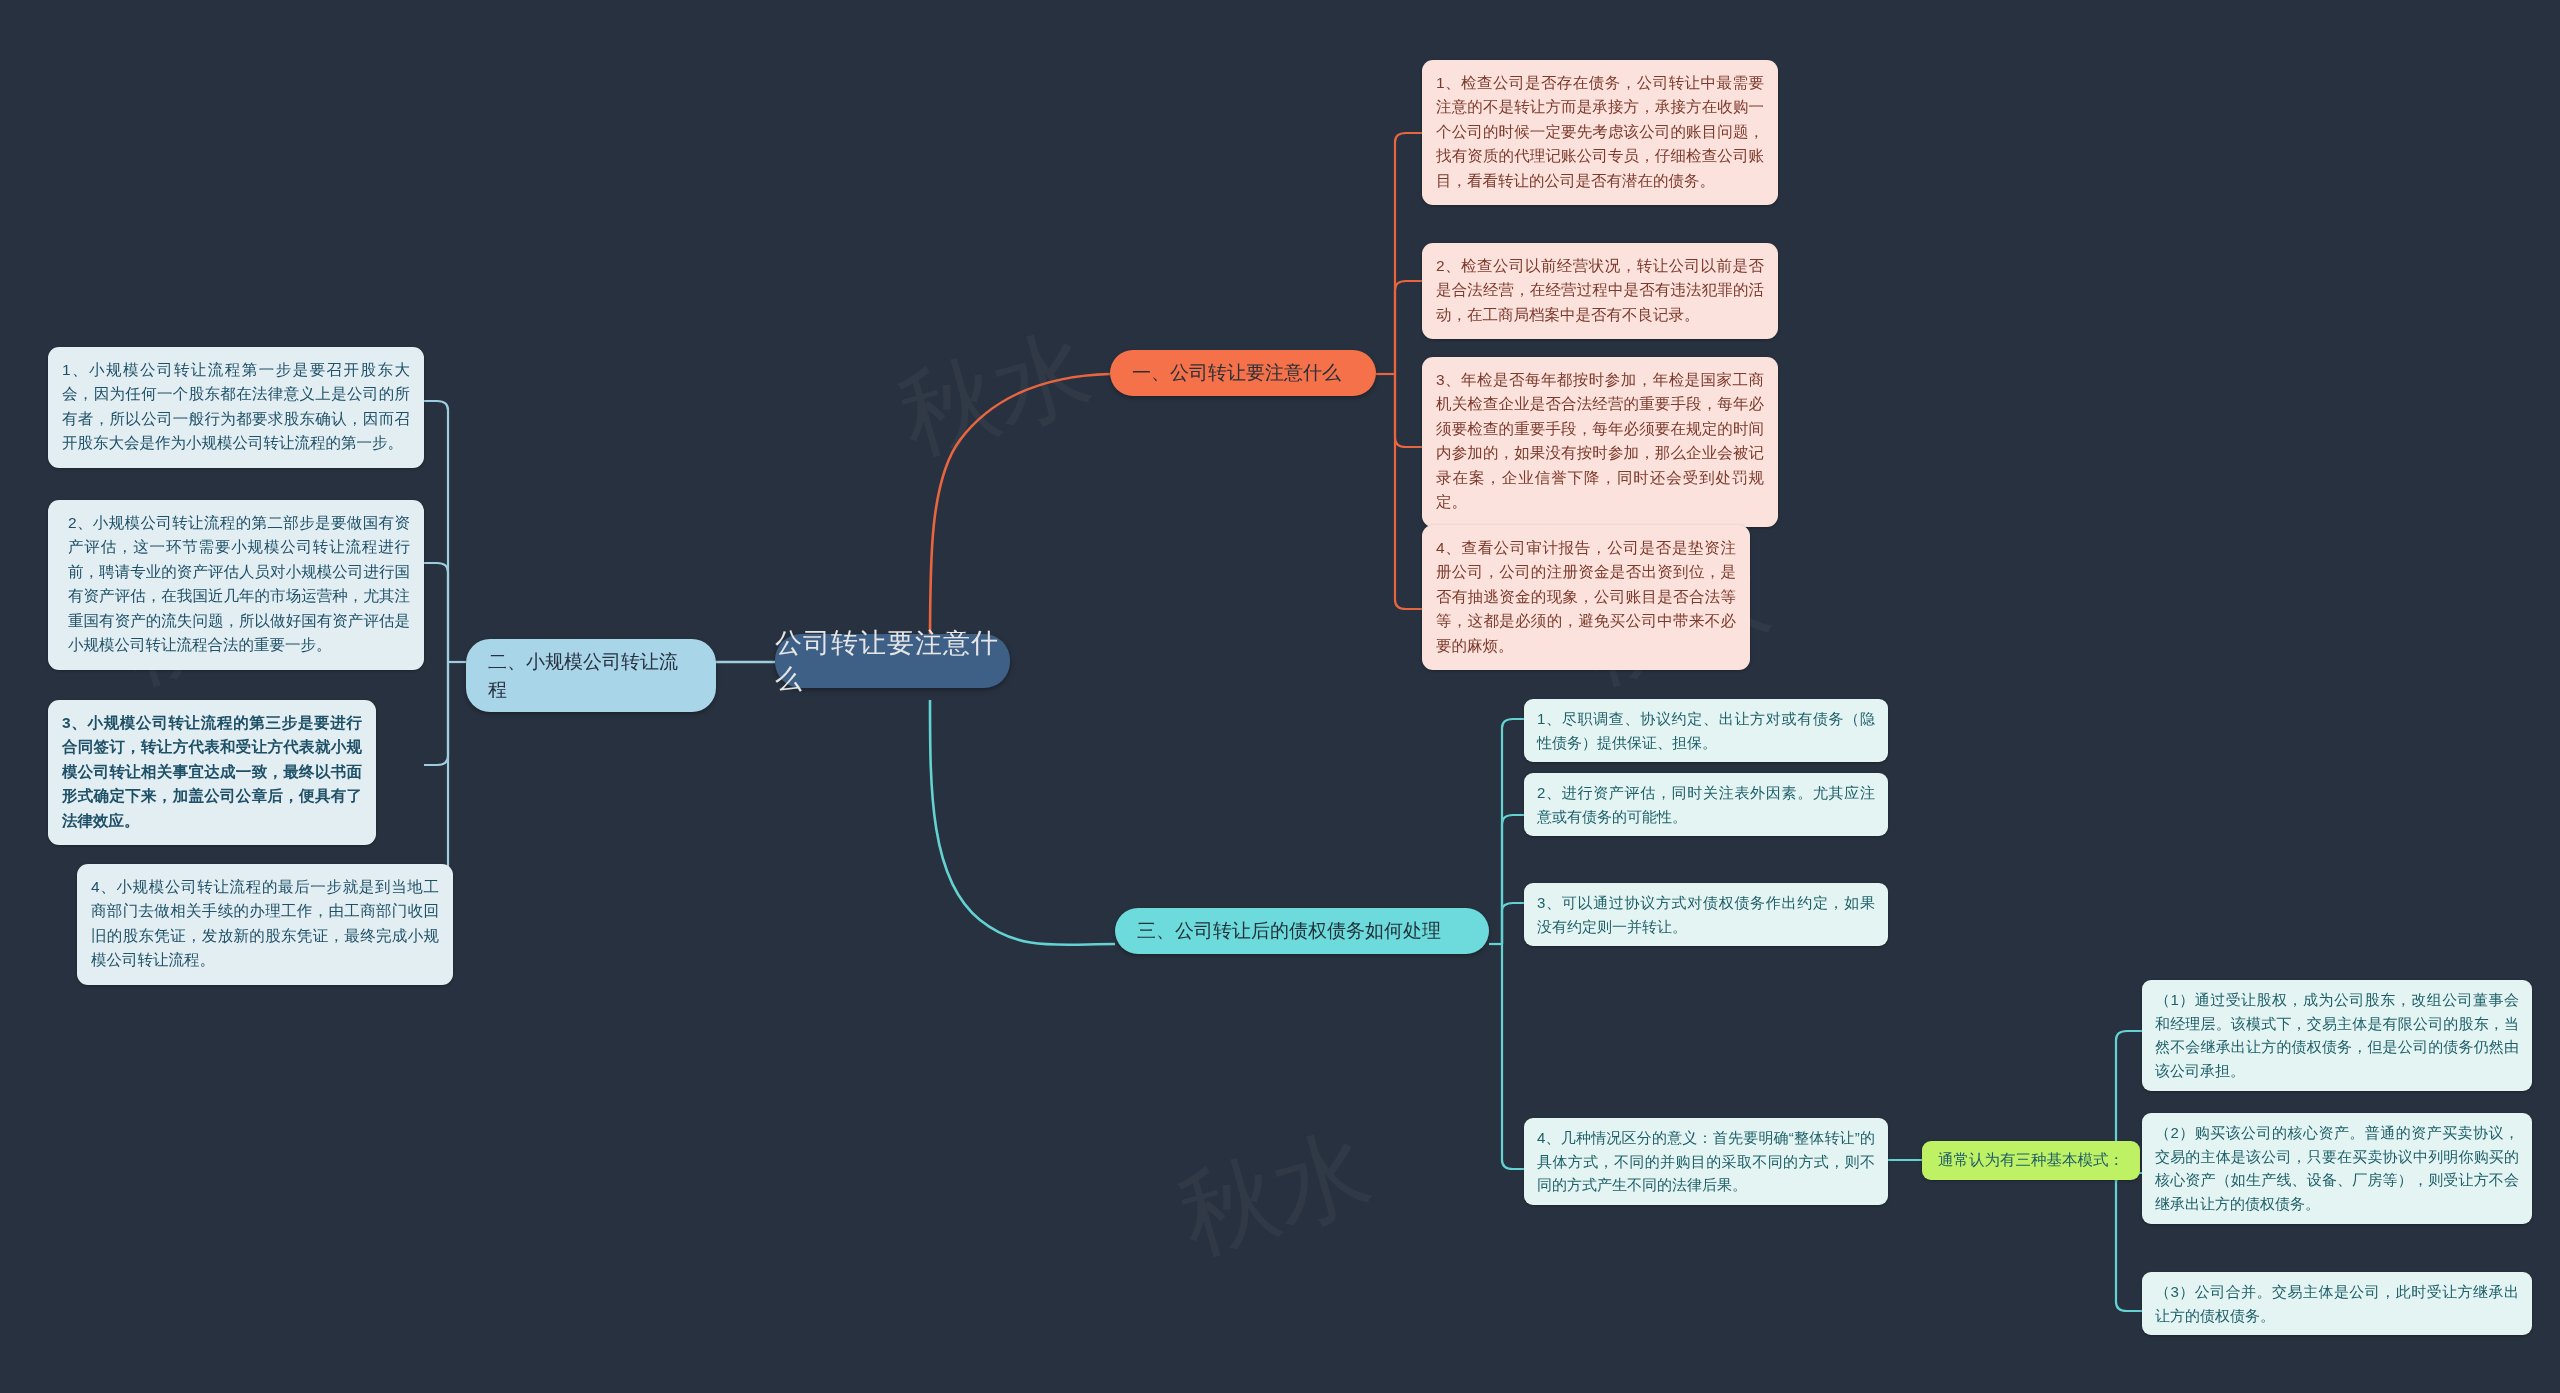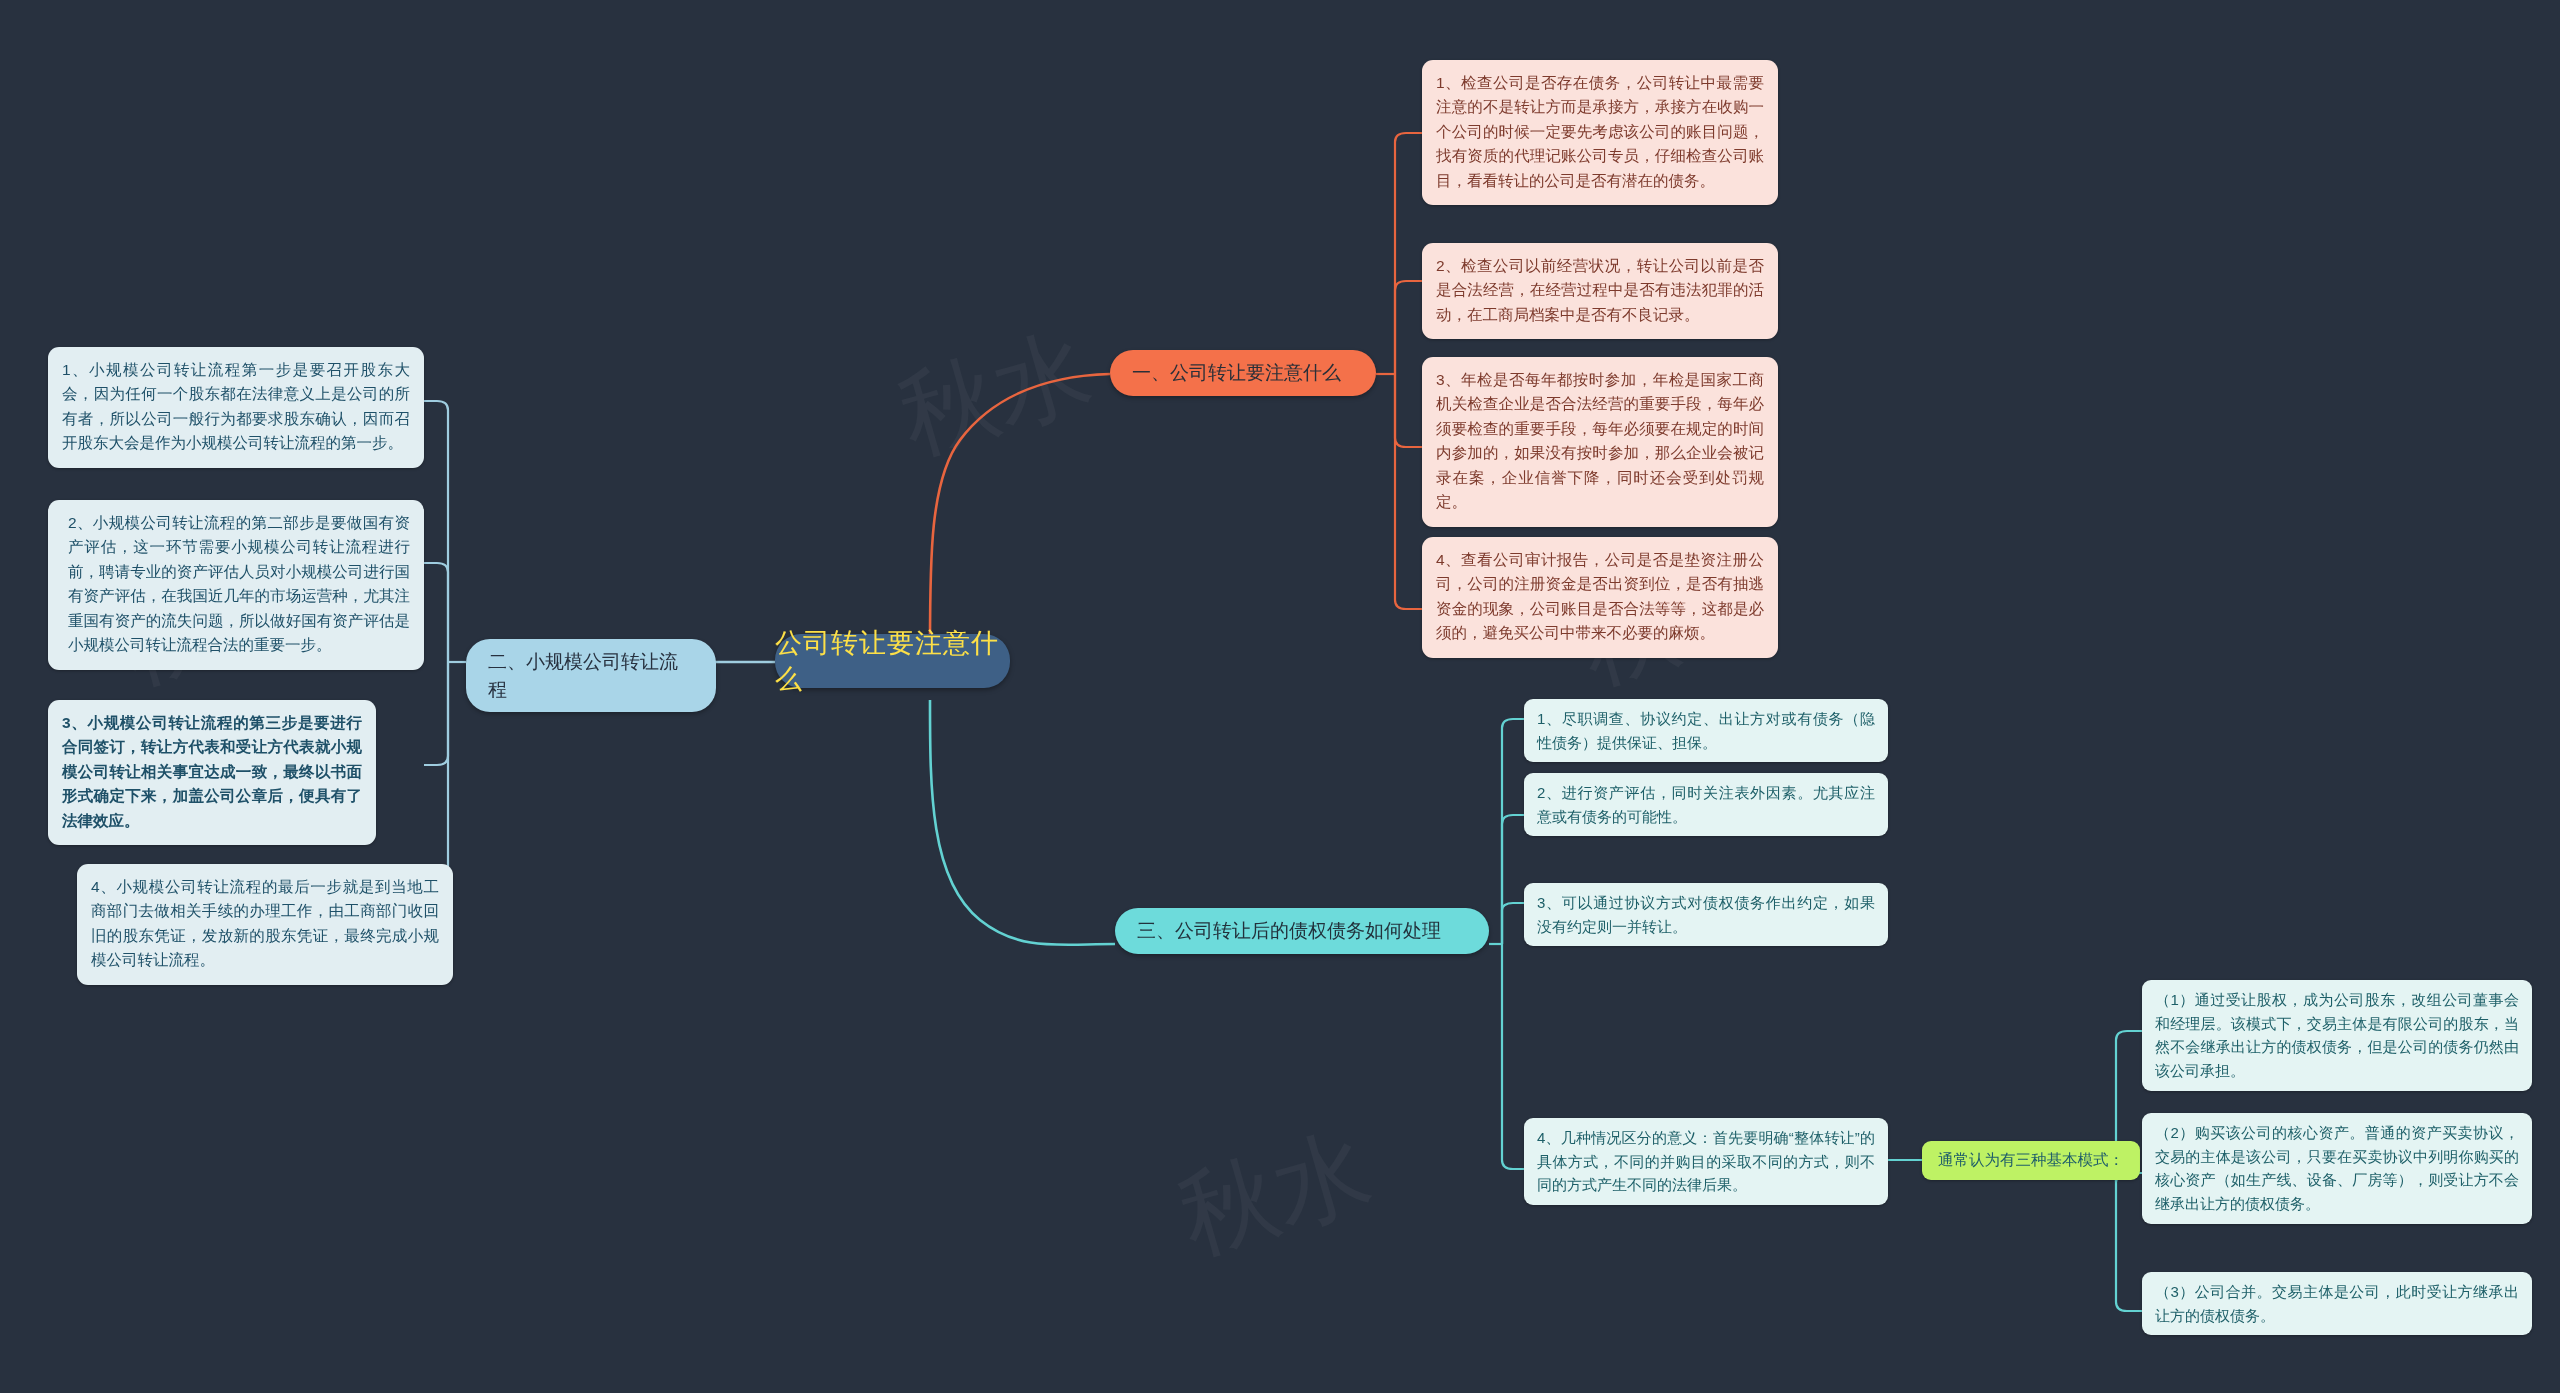--- a/index.html
+++ b/index.html
@@ -11,21 +11,21 @@
     position:relative;
   }
   #mindmap{position:absolute;inset:0;}
   svg.links{position:absolute;left:0;top:0;width:2560px;height:1393px;pointer-events:none;}
 
   .node{position:absolute;box-sizing:border-box;}
 
   
   .root{
     background:#3e6086;
-    color:#fde047;
+    color:#e5e5e5;
     border-radius:26px;
     font-size:27px;
     letter-spacing:1px;
     display:flex;align-items:center;justify-content:center;
     box-shadow:0 2px 5px rgba(0,0,0,.35);
   }
 
   
   .branch{
     border-radius:24px;
@@ -133,21 +133,21 @@
 
   <div class="node leaf pink" style="left:1422px;top:60px;width:356px;">
     <span>1、检查公司是否存在债务，公司转让中最需要注意的不是转让方而是承接方，承接方在收购一个公司的时候一定要先考虑该公司的账目问题，找有资质的代理记账公司专员，仔细检查公司账目，看看转让的公司是否有潜在的债务。</span>
   </div>
   <div class="node leaf pink" style="left:1422px;top:243px;width:356px;">
     <span>2、检查公司以前经营状况，转让公司以前是否是合法经营，在经营过程中是否有违法犯罪的活动，在工商局档案中是否有不良记录。</span>
   </div>
   <div class="node leaf pink" style="left:1422px;top:357px;width:356px;">
     <span>3、年检是否每年都按时参加，年检是国家工商机关检查企业是否合法经营的重要手段，每年必须要检查的重要手段，每年必须要在规定的时间内参加的，如果没有按时参加，那么企业会被记录在案，企业信誉下降，同时还会受到处罚规定。</span>
   </div>
-  <div class="node leaf pink" style="left:1422px;top:537px;width:356px;">
+  <div class="node leaf pink" style="left:1422px;top:525px;width:328px;">
     <span>4、查看公司审计报告，公司是否是垫资注册公司，公司的注册资金是否出资到位，是否有抽逃资金的现象，公司账目是否合法等等，这都是必须的，避免买公司中带来不必要的麻烦。</span>
   </div>
 
   <div class="node branch blue" style="left:466px;top:639px;width:250px;">
     <span>二、小规模公司转让流程</span>
   </div>
 
   <div class="node leaf pale" style="left:48px;top:347px;width:376px;">
     <span>1、小规模公司转让流程第一步是要召开股东大会，因为任何一个股东都在法律意义上是公司的所有者，所以公司一般行为都要求股东确认，因而召开股东大会是作为小规模公司转让流程的第一步。</span>
   </div>

